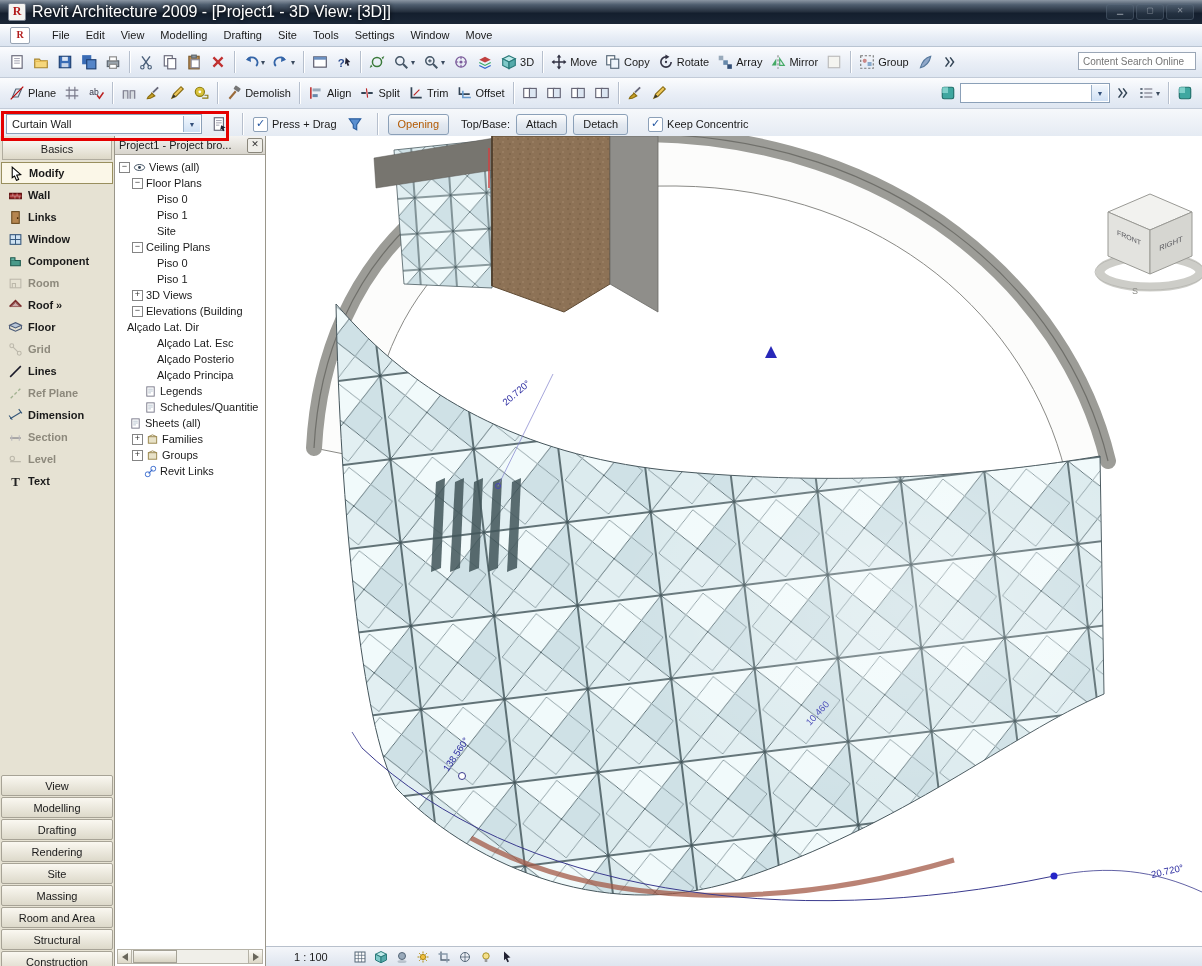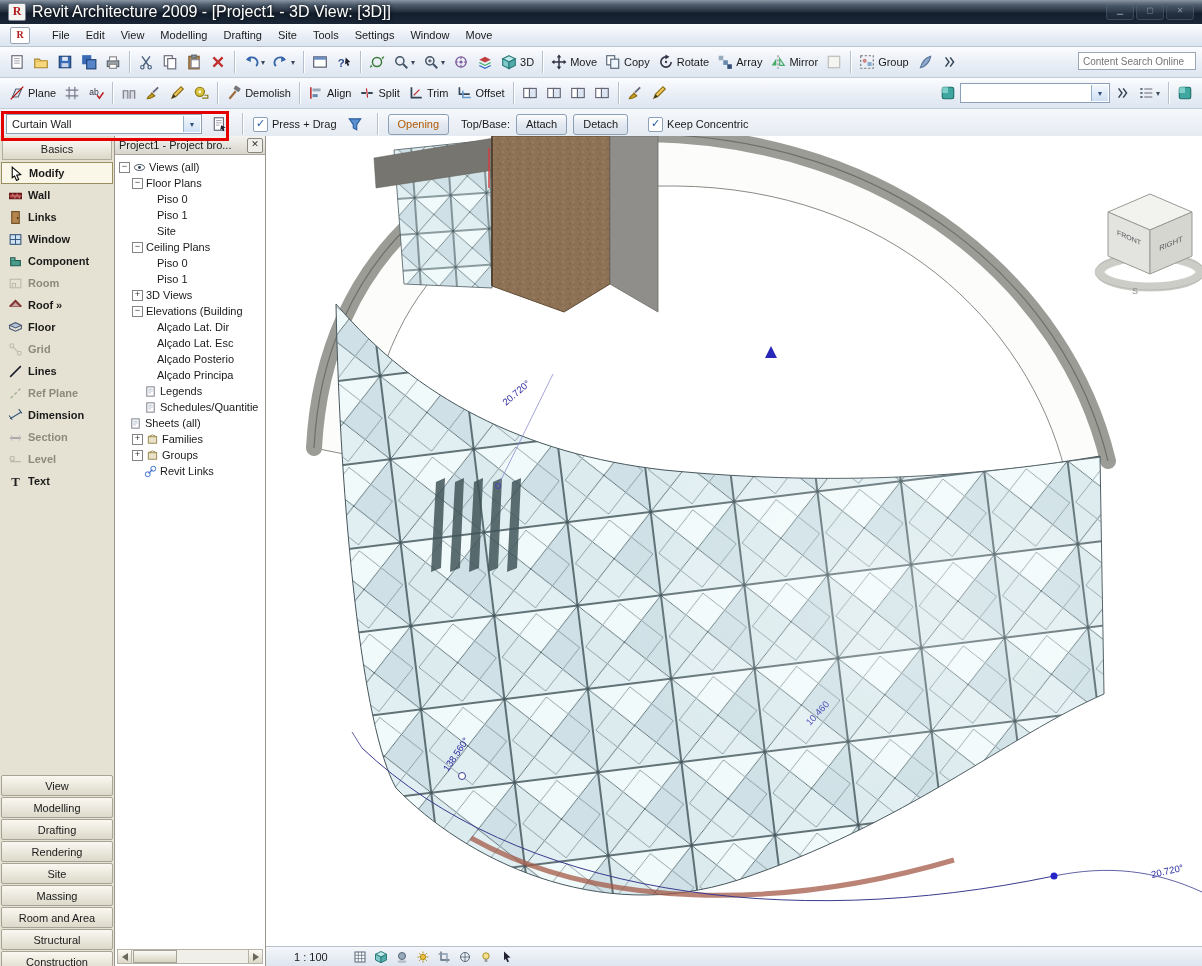--- a/index.html
+++ b/index.html
@@ -675,21 +675,21 @@
             <span class="tree-label">Piso 1</span>
           </div>
           <div class="tree-row" style="padding-left: 17px;">
             <span class="expander">+</span>
             <span class="tree-label">3D Views</span>
           </div>
           <div class="tree-row" style="padding-left: 17px;">
             <span class="expander">−</span>
             <span class="tree-label">Elevations (Building</span>
           </div>
-          <div class="tree-row" style="padding-left: 30px;">
+          <div class="tree-row" style="">
             <span class="tree-spacer"></span>
             <span class="tree-label">Alçado Lat. Dir</span>
           </div>
           <div class="tree-row" style="padding-left: 30px;">
             <span class="tree-spacer"></span>
             <span class="tree-label">Alçado Lat. Esc</span>
           </div>
           <div class="tree-row" style="padding-left: 30px;">
             <span class="tree-spacer"></span>
             <span class="tree-label">Alçado Posterio</span>

